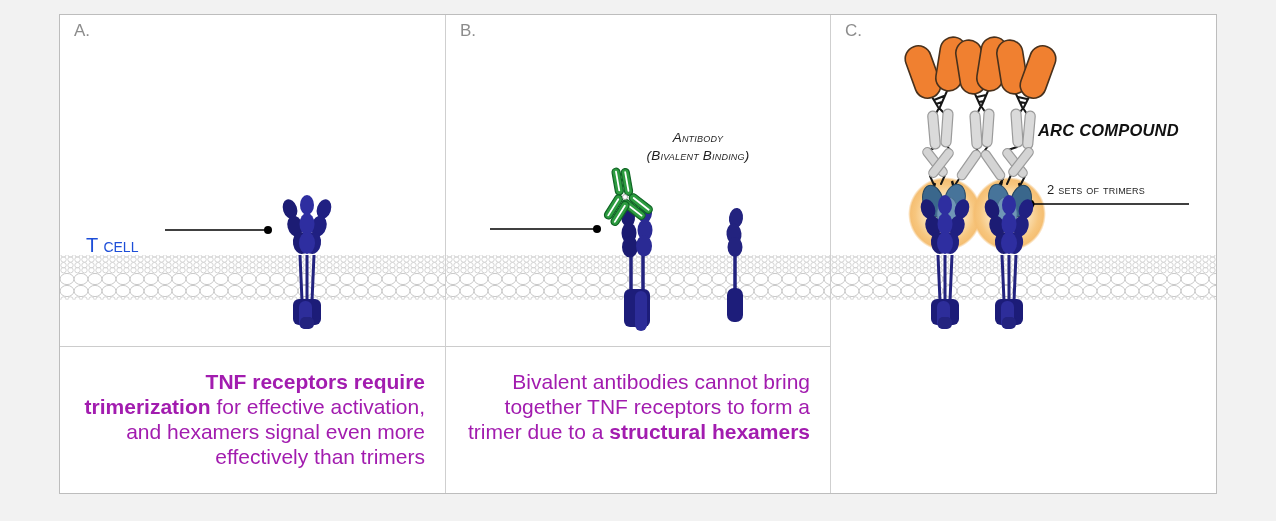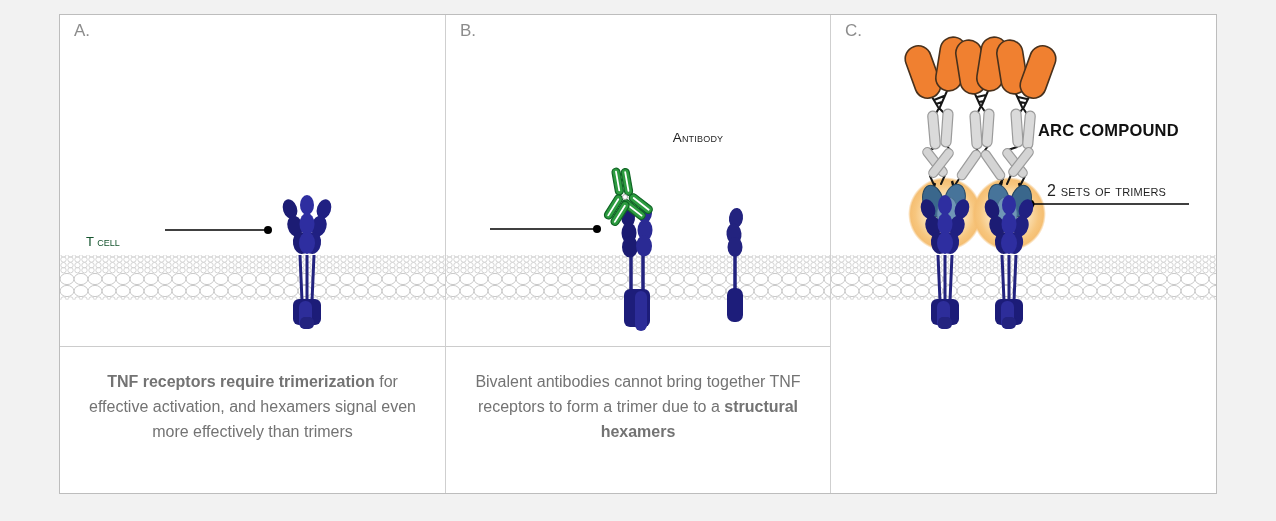--- a/index.html
+++ b/index.html
@@ -18,40 +18,40 @@
   .panel.pc{width:385px;}
   .diagram{position:relative;height:331px;flex:0 0 331px;overflow:hidden;}
   .diagram svg{position:absolute;left:0;top:0;}
   .panel-letter{
     position:absolute;left:14px;top:6px;font-size:17px;color:#8c8c8c;z-index:3;
   }
   .caption{
     border-top:1px solid #cccccc;flex:1;display:flex;justify-content:center;
   }
   .caption-text{
-    padding:22px 20px 0 20px;max-width:348px;text-align:center;
-    font-size:16px;line-height:25px;color:#737373;
+    padding:22px 20px 0 20px;max-width:348px;text-align:right;
+    font-size:21px;line-height:25px;color:#a21caf;
   }
   .caption-text strong{font-weight:bold;}
   .anno{
     position:absolute;z-index:3;font-variant:small-caps;color:#1f1f1f;
     font-size:13.5px;line-height:18px;letter-spacing:.2px;white-space:nowrap;
   }
   .anno .ln{display:block;}
   .cell-label{
-    position:absolute;z-index:3;font-variant:small-caps;color:#14532d;
-    font-size:13px;white-space:nowrap;
+    position:absolute;z-index:3;font-variant:small-caps;color:#1d4ed8;
+    font-size:20px;white-space:nowrap;
   }
   .antibody-label{text-align:center;}
   .compound-label{
     position:absolute;z-index:3;font-weight:bold;font-size:16.5px;color:#111;
-    letter-spacing:.2px;white-space:nowrap;
+    letter-spacing:.2px;white-space:nowrap;font-style:italic;
   }
   .trimers-label{
-    position:absolute;z-index:3;font-variant:small-caps;font-size:16px;color:#1f1f1f;
+    position:absolute;z-index:3;font-variant:small-caps;font-size:13px;color:#1f1f1f;
     white-space:nowrap;letter-spacing:.2px;
   }
 </style>
 </head>
 <body>
 
 <svg width="0" height="0" style="position:absolute" aria-hidden="true">
   <defs>
     <radialGradient id="glow" cx="50%" cy="50%" r="50%">
       <stop offset="0%" stop-color="#fdf2de"></stop>
@@ -171,22 +171,23 @@
     </div>
     <div class="caption">
       <div class="caption-text"><strong>TNF receptors require trimerization</strong><span> for effective activation, and hexamers signal even more effectively than trimers</span></div>
     </div>
   </div>
 
   <div class="panel pb">
     <div class="diagram">
       <div class="panel-letter">B.</div>
 
-      <div class="anno antibody-label" style="left:140px;top:114px;width:224px;">
+      <div class="anno antibody-label" style="left:140px;top:114px;width:224px;font-style:italic;">
         <span class="ln">Antibody</span>
+        <span class="ln">(Bivalent Binding)</span>
       </div>
 
       <svg width="384" height="331" viewBox="0 0 384 331">
         <rect x="0" y="240" width="384" height="45" fill="url(#mem)"></rect>
         <g>
           <path d="M44,214 H151" stroke="#000" stroke-width="1.5"></path>
           <circle cx="151" cy="214" r="4" fill="#000"></circle>
         </g>
         <use href="#dimer" transform="translate(191,240)"></use>
         <use href="#monomer" transform="translate(289,240)"></use>

